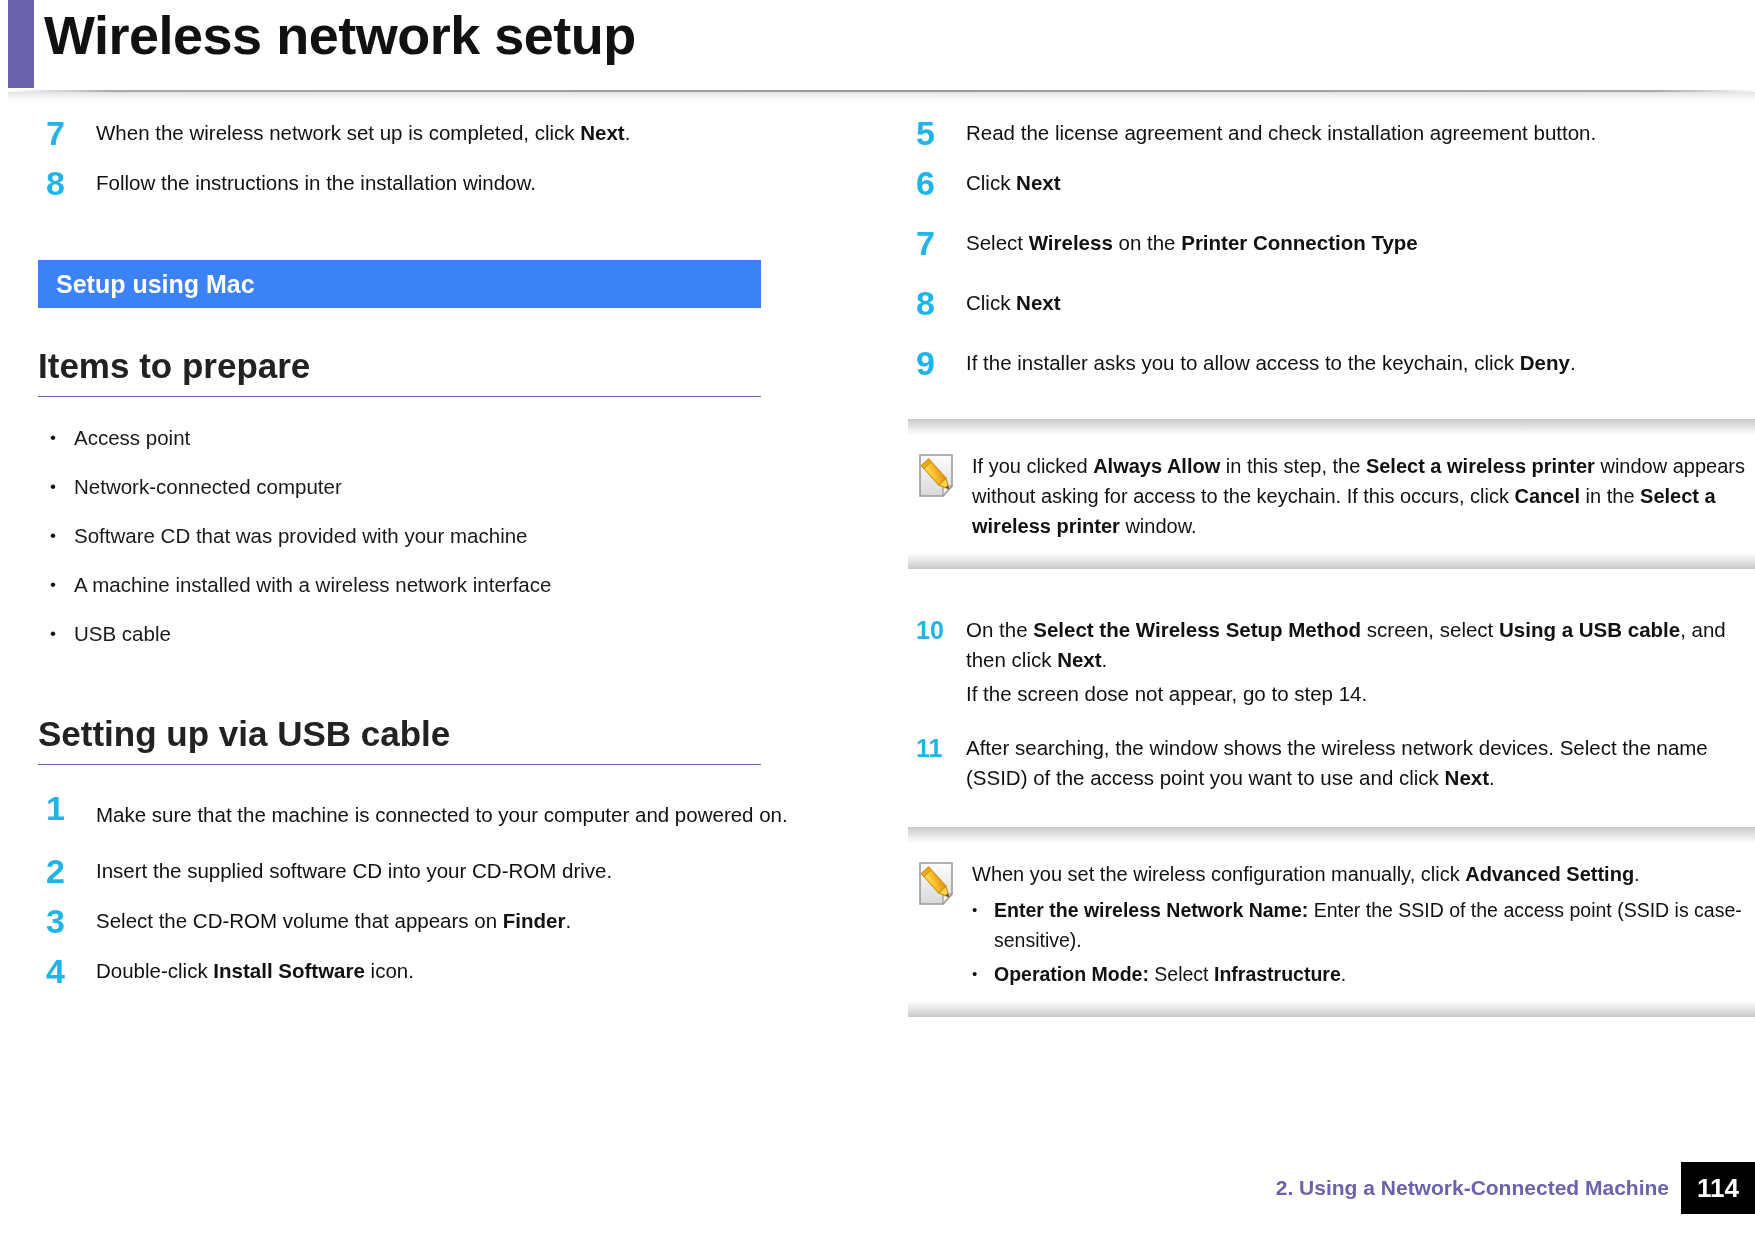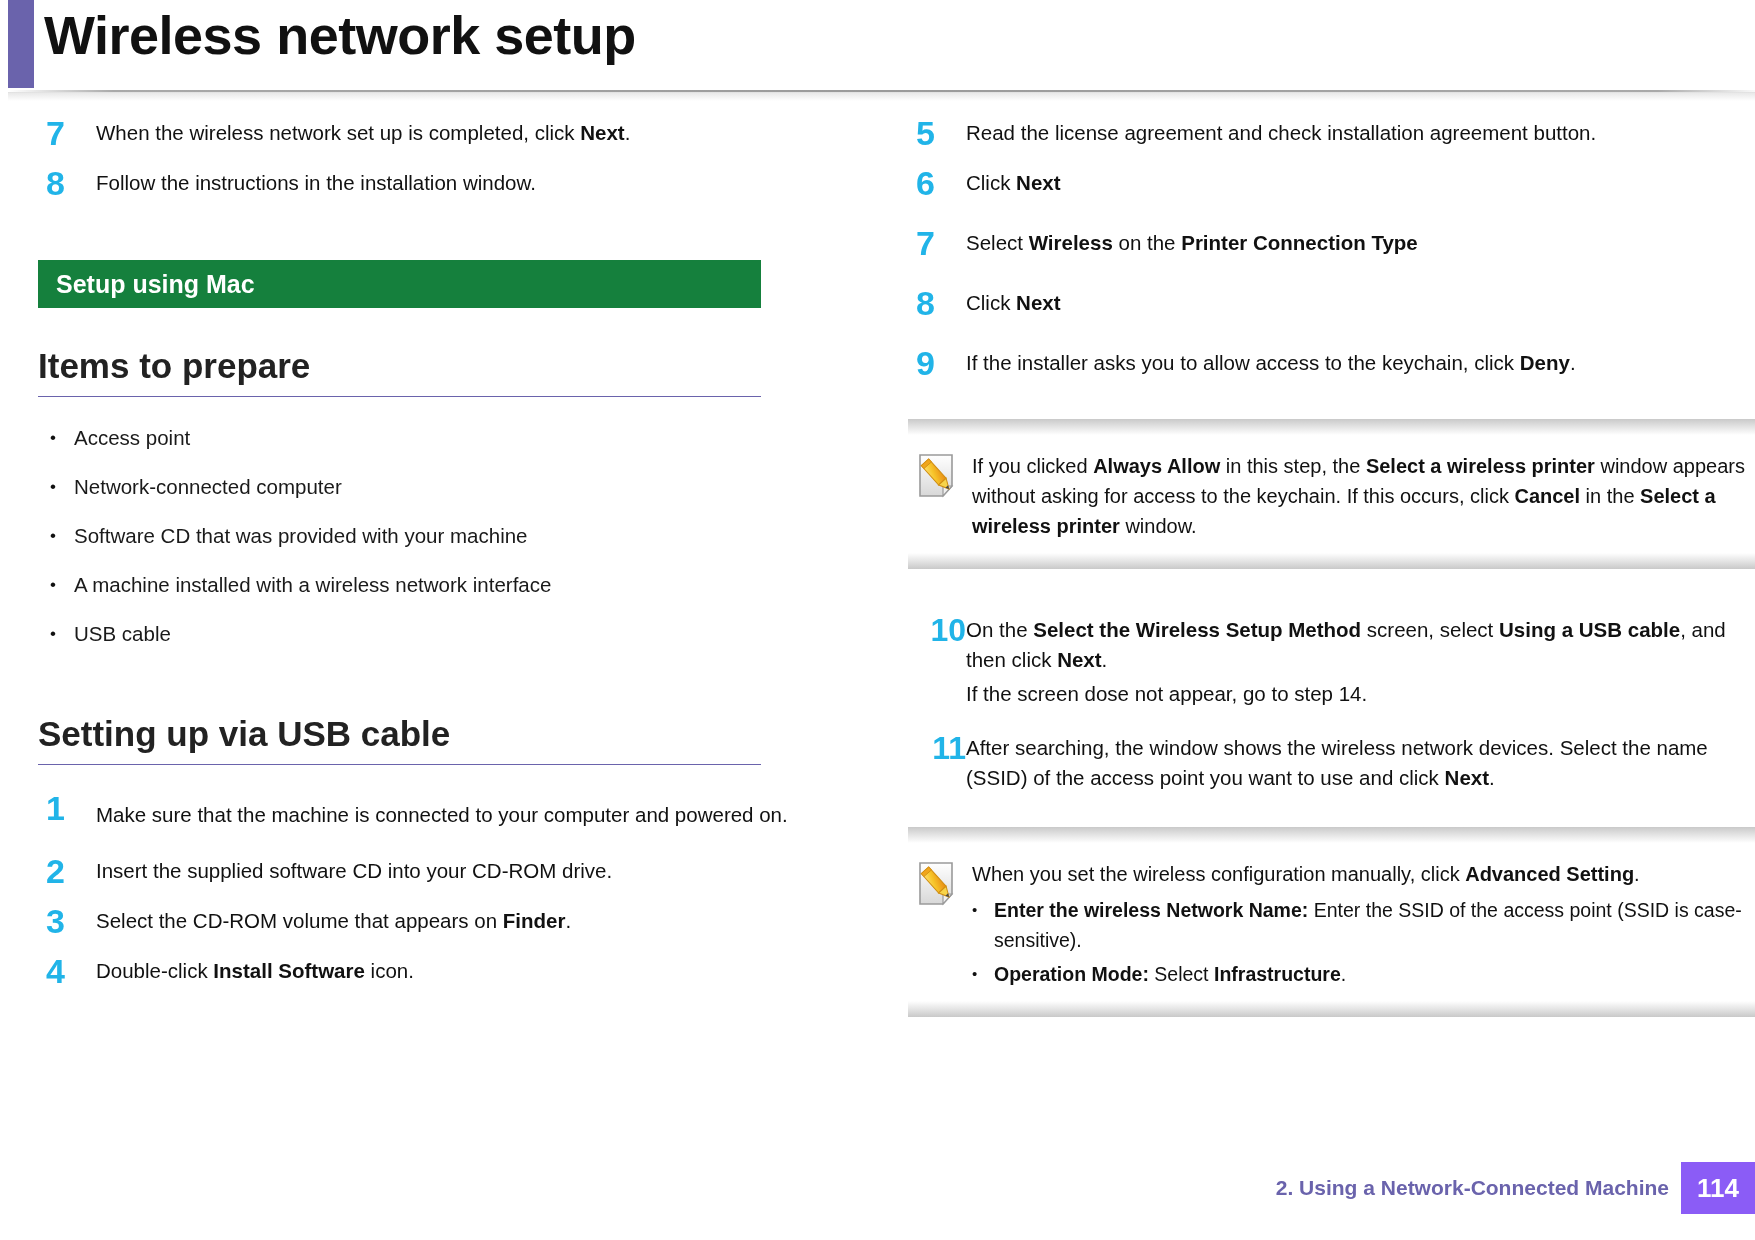--- a/index.html
+++ b/index.html
@@ -78,41 +78,41 @@
   .step-num {
     flex: 0 0 58px;
     color: #21b4e8;
     font-size: 34px;
     font-weight: bold;
     line-height: 30px;
     text-align: left;
     padding-left: 8px;
     box-sizing: border-box;
   }
-  .step-num.wide { font-size: 32px; text-align: right; }
+  .step-num.wide { font-size: 25px; }
   .step-body {
     flex: 1 1 auto;
     font-size: 20.5px;
     line-height: 30px;
     color: #111;
   }
   .step-body .sub {
     display: block;
     margin-top: 4px;
   }
   .step-loose .step-body { line-height: 43px; }
 
   b { font-weight: bold; }
 
   
   .section-banner {
     position: relative;
     width: 723px;
     height: 48px;
-    background: #15803d;
+    background: #3b82f6;
     display: flex;
     align-items: center;
     margin: 62px 0 38px 0;
   }
   .section-banner-label {
     color: #ffffff;
     font-size: 25px;
     font-weight: bold;
     padding-left: 18px;
   }
@@ -218,21 +218,21 @@
     font-weight: bold;
     color: #6a63ac;
     white-space: nowrap;
   }
   .footer-pagebox {
     position: absolute;
     right: 0;
     top: 0;
     width: 74px;
     height: 52px;
-    background: #8b5cf6;
+    background: #000000;
     color: #ffffff;
     font-size: 26px;
     font-weight: bold;
     display: flex;
     align-items: center;
     justify-content: center;
   }
 </style>
 </head>
 <body>

